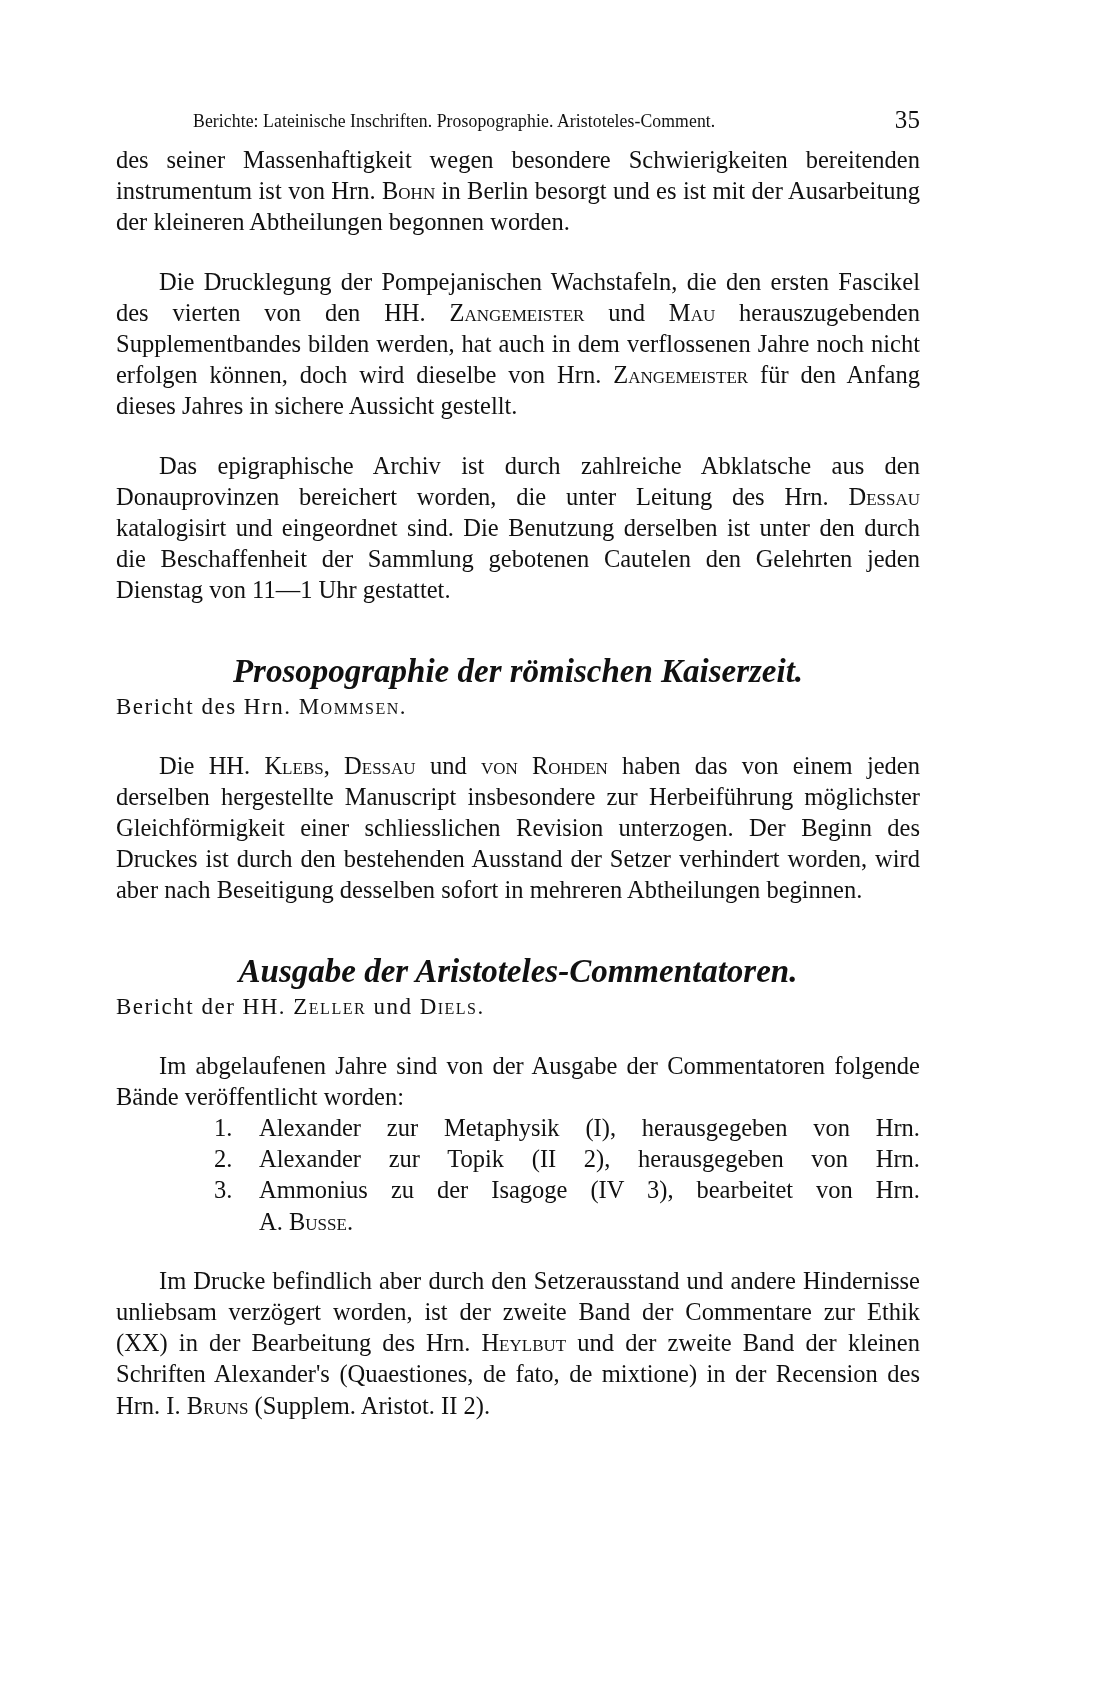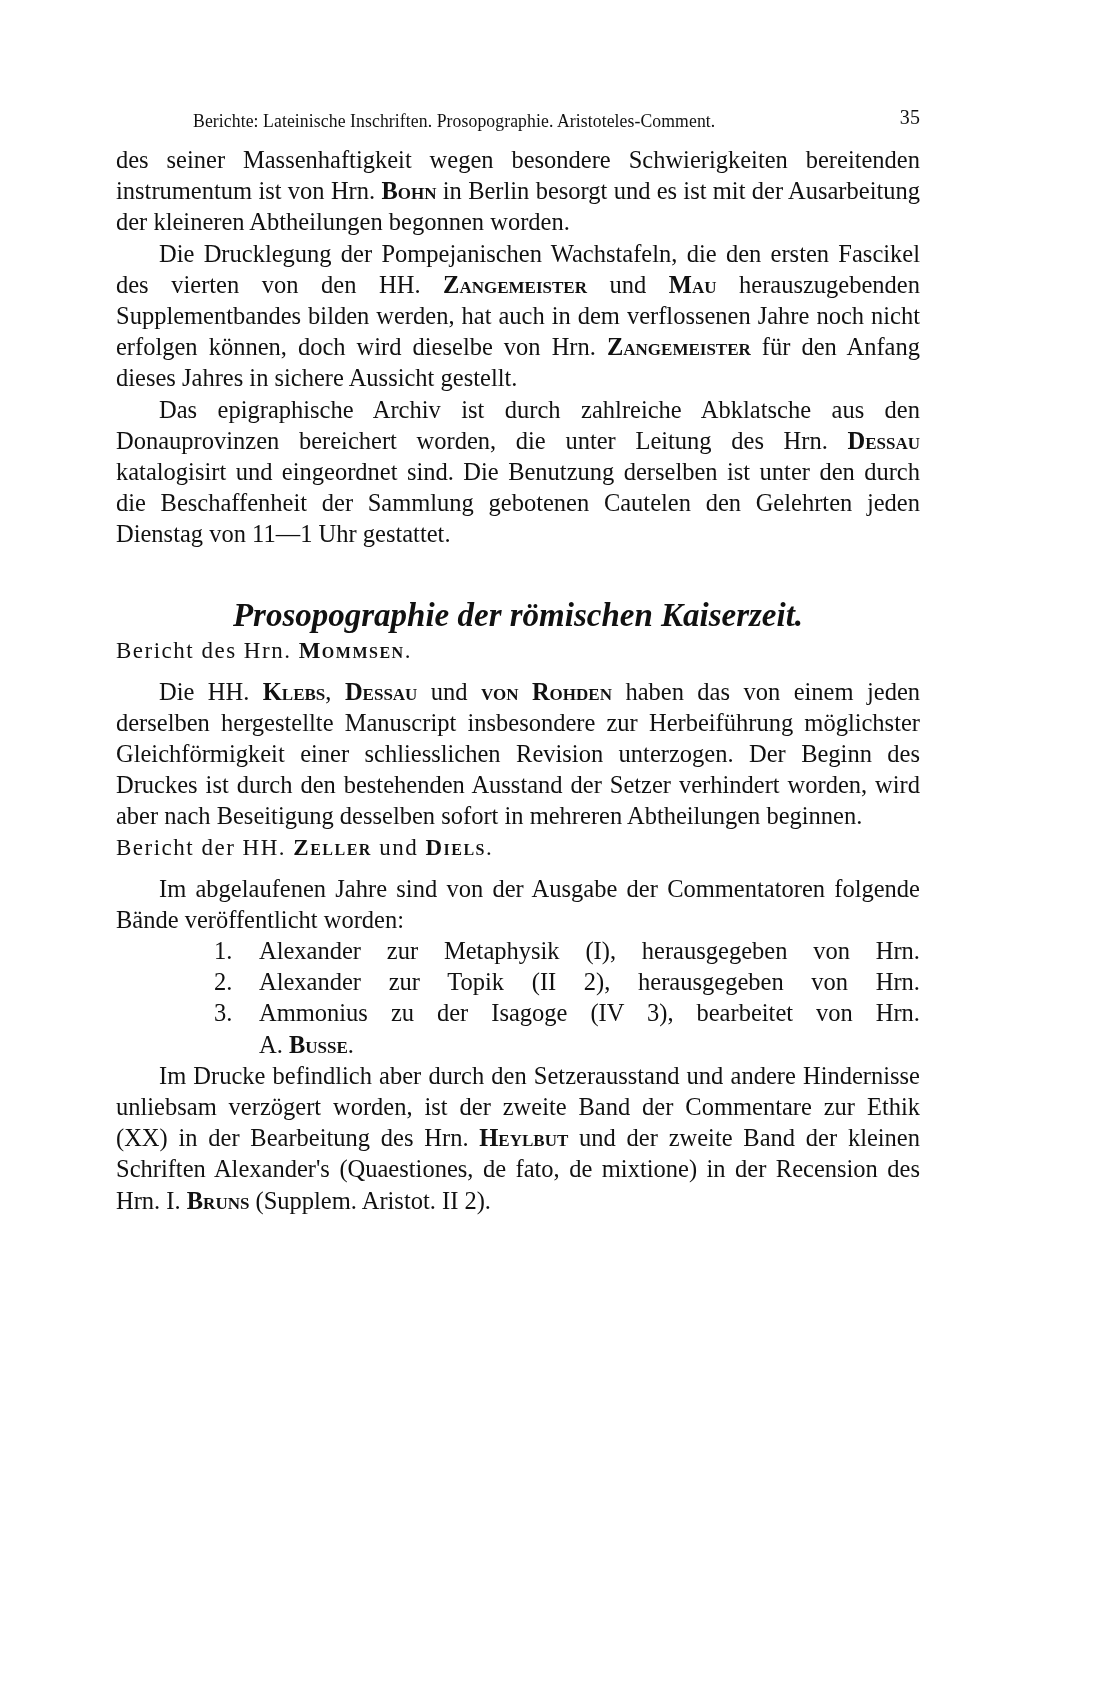--- a/index.html
+++ b/index.html
@@ -9,27 +9,27 @@
     color: #111111;
   }
   .page {
     position: absolute; left: 116px; top: 104px; width: 804px;
   }
   .running-head {
     position: relative; height: 36px;
     font-size: 19px; letter-spacing: 0.1px;
   }
   .running-head .rh-title { position: absolute; left: 77px; top: 6px; transform: scaleX(0.93); transform-origin: left; }
-  .running-head .rh-page { position: absolute; right: 0; top: 2px; font-size: 20px; }
+  .running-head .rh-page { position: absolute; right: 0; top: 2px; font-size: 25px; }
   p {
     margin: 0; font-size: 24.5px; line-height: 31.2px; text-align: justify;
     text-align-last: left;
   }
-  p.indent { text-indent: 43px; }
-  .sc { font-variant: small-caps; font-weight: bold; }
+  p.indent { text-indent: 43px; margin-top: 28px; }
+  .sc { font-variant: small-caps; }
   .section-title {
     text-align: center; font-size: 33px; font-style: italic; font-weight: bold;
     margin: 50px 0 4px 0; line-height: 31px;
   }
   .section-sub {
     text-align: left; font-size: 23px; letter-spacing: 1.5px; line-height: 31px;
     margin-bottom: 10px;
   }
   .list { margin: 0; padding: 0; list-style: none; }
   .list li {
@@ -56,20 +56,21 @@
     <p class="indent"><span>Das epigraphische Archiv ist durch zahlreiche Abklatsche aus den Donauprovinzen bereichert worden, die unter Leitung des Hrn. </span><span class="sc">Dessau</span><span> katalogisirt und eingeordnet sind.  Die Benutzung derselben ist unter den durch die Beschaffenheit der Sammlung gebotenen Cautelen den Gelehrten jeden Dienstag von 11—1 Uhr gestattet.</span></p>
   </div>
 
   <div>
     <div class="section-title">Prosopographie der römischen Kaiserzeit.</div>
     <div class="section-sub"><span>Bericht des Hrn. </span><span class="sc">Mommsen</span><span>.</span></div>
     <p class="indent"><span>Die HH. </span><span class="sc">Klebs</span><span>, </span><span class="sc">Dessau</span><span> und </span><span class="sc">von Rohden</span><span> haben das von einem jeden derselben hergestellte Manuscript insbesondere zur Herbeiführung möglichster Gleichförmigkeit einer schliesslichen Revision unterzogen. Der Beginn des Druckes ist durch den bestehenden Ausstand der Setzer verhindert worden, wird aber nach Beseitigung desselben sofort in mehreren Abtheilungen beginnen.</span></p>
   </div>
 
   <div>
+    <div class="section-title">Ausgabe der Aristoteles-Commentatoren.</div>
     <div class="section-sub"><span>Bericht der HH. </span><span class="sc">Zeller</span><span> und </span><span class="sc">Diels</span><span>.</span></div>
     <p class="indent">Im abgelaufenen Jahre sind von der Ausgabe der Commentatoren folgende Bände veröffentlicht worden:</p>
     <ul class="list">
       <li>
         <span class="num">1.</span>
         <span>Alexander zur Metaphysik (I), herausgegeben von Hrn.</span>
       </li>
       <li>
         <span class="num">2.</span>
         <span>Alexander zur Topik (II 2), herausgegeben von Hrn.</span>

